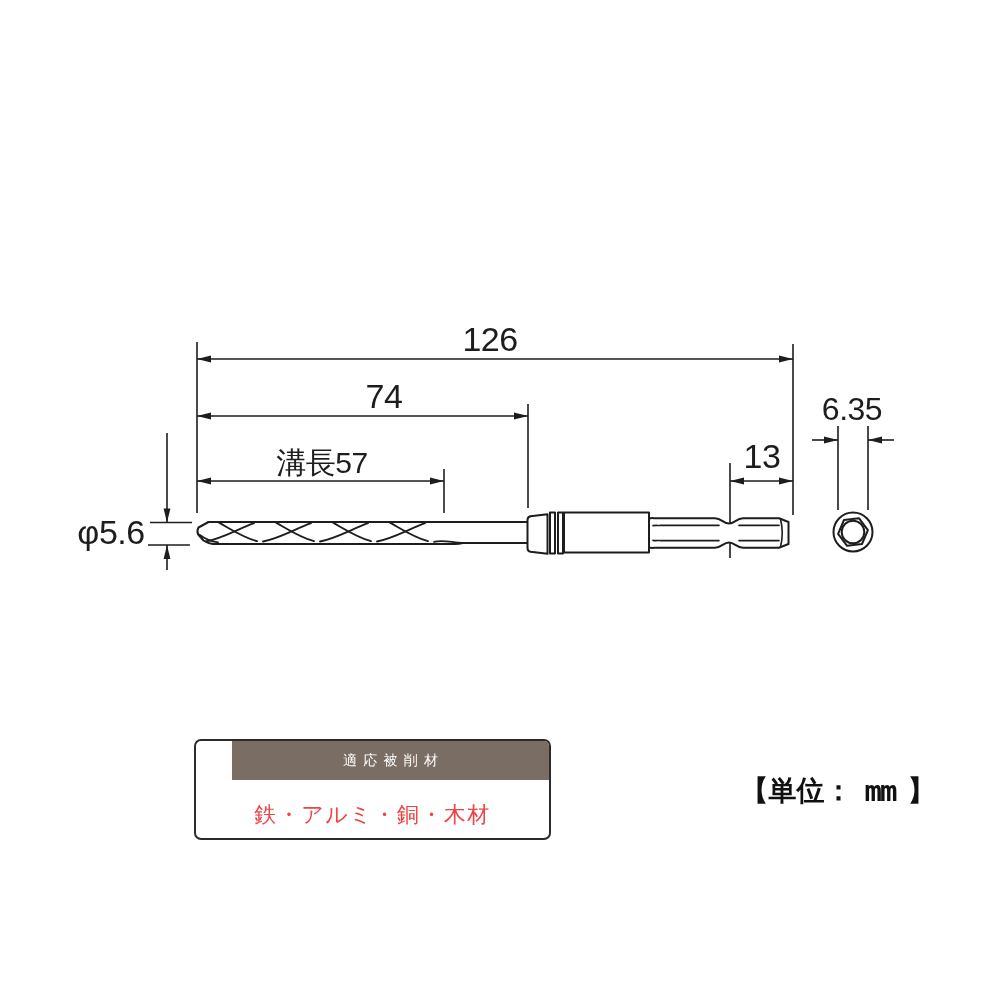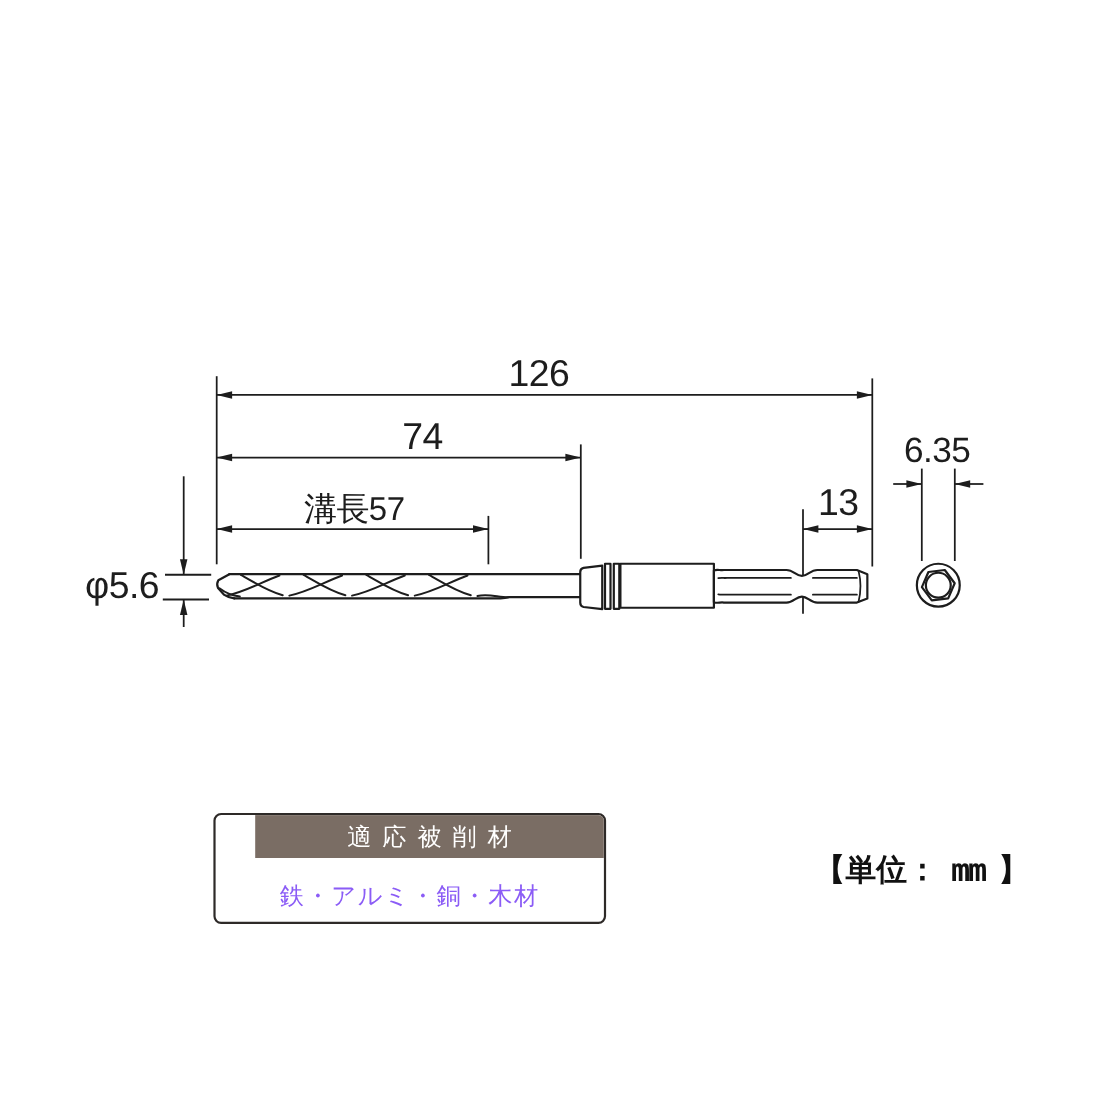--- a/index.html
+++ b/index.html
@@ -10,23 +10,23 @@
   .ln{stroke:#1d1d1d;stroke-width:1.6;fill:none;}
   .out{stroke:#1d1d1d;stroke-width:2;fill:none;stroke-linejoin:round;stroke-linecap:round;}
   .outw{stroke:#1d1d1d;stroke-width:2;fill:#ffffff;stroke-linejoin:round;}
   .flute{stroke:#1d1d1d;stroke-width:1.8;fill:none;stroke-linecap:round;}
   .facet{stroke:#1d1d1d;stroke-width:1.6;fill:none;stroke-linecap:round;}
   .arr{fill:#1d1d1d;stroke:none;}
   .materials-table{position:absolute;left:194px;top:739px;width:357px;height:101px;
       background:#ffffff;border:2px solid #2e2a28;border-radius:7px;overflow:hidden;
       box-sizing:border-box;}
   .materials-header{height:39px;background:#7a6d64;color:#ffffff;display:flex;
-      align-items:center;justify-content:center;font-size:22px;letter-spacing:0.45em;text-indent:0.45em;margin-left:36px;}
+      align-items:center;justify-content:center;font-size:14px;letter-spacing:0.45em;text-indent:0.45em;margin-left:36px;}
   .materials-body{height:70px;display:flex;align-items:center;justify-content:center;
-      font-size:22px;color:#8b5cf6;letter-spacing:1.5px;}
+      font-size:22px;color:#ef4444;letter-spacing:1.5px;}
   .unit-note{position:absolute;left:728px;top:772px;width:220px;font-size:28px;font-weight:600;
       color:#111;display:flex;align-items:center;justify-content:center;white-space:nowrap;}
   .unit-note .mono{font-family:"DejaVu Sans Mono","Liberation Mono",monospace;font-size:29px;
       letter-spacing:-2px;margin:0 12px;}
 </style>
 </head>
 <body>
 
 <div id="stage">
 

